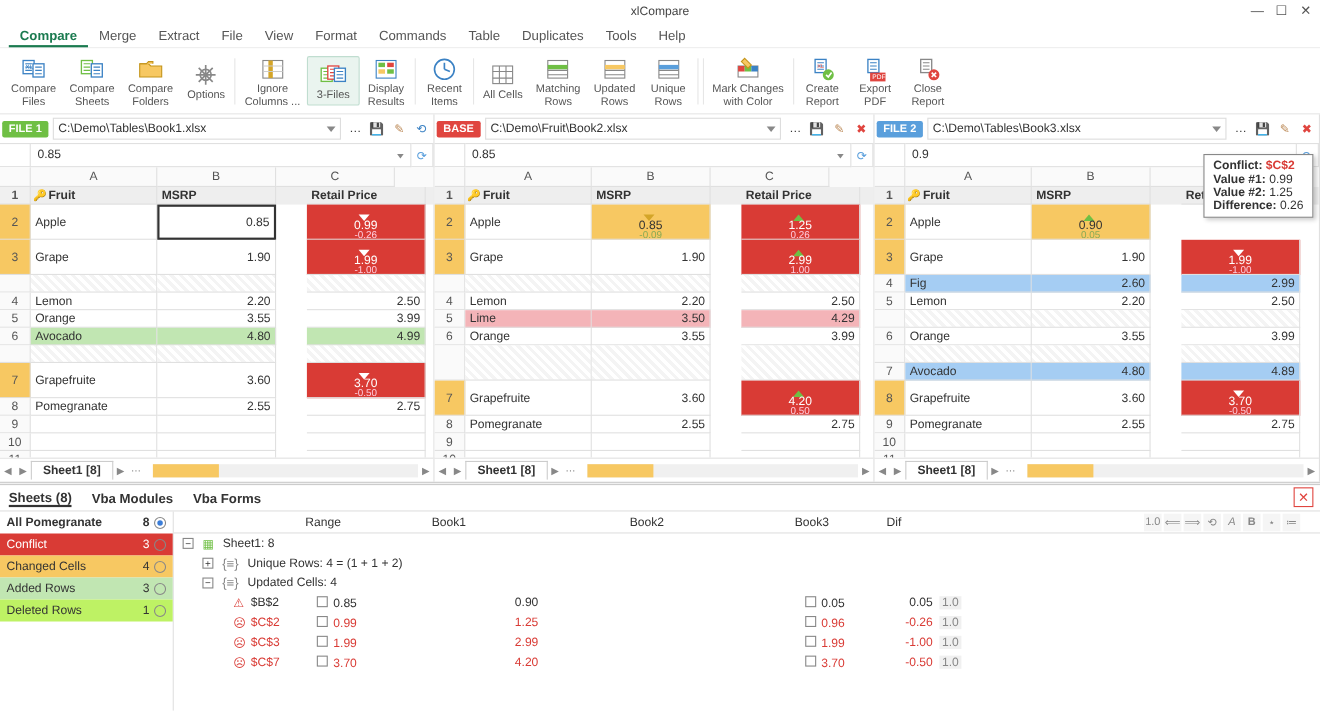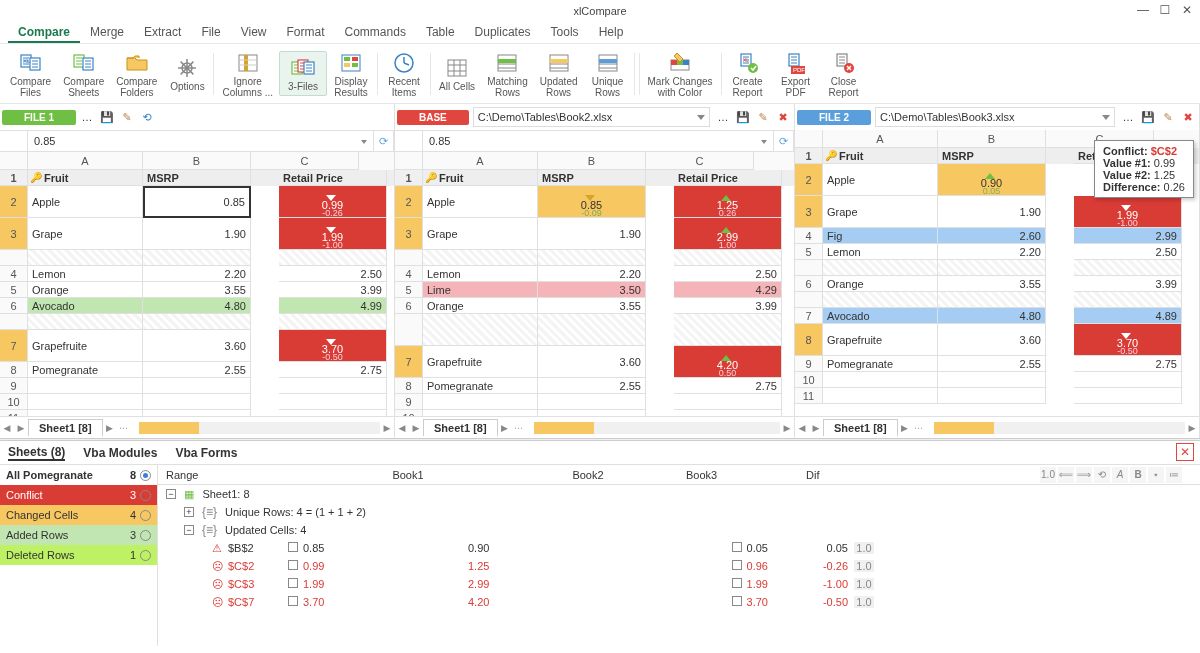--- a/index.html
+++ b/index.html
@@ -13,21 +13,21 @@
 .menu-item.active { color: #1a7a4f; border-bottom: 2px solid #1a7a4f; font-weight:600;}
 .ribbon { display:flex; height: 60px; background:#fff; border-bottom:1px solid #e6e6e6; align-items:center;padding-left:4px;gap:0;}
 .ribbon-group { display:flex; flex-direction:column; align-items:center; padding:3px 6px; cursor:pointer; min-width:48px;}
 .ribbon-group.sel { background:#eaf4ef; border:1px solid #c0ddd0; border-radius:2px;}
 .ribbon-icon { width:26px; height:26px; display:flex;align-items:center;justify-content:center;font-size:18px;}
 .ribbon-label { font-size:10px; color:#555; text-align:center; line-height:1.1; white-space:pre;}
 .ribbon-sep { width:1px; height:42px; background:#e6e6e6; margin:0 2px;}
 .panes { display:flex; height: 334px; }
 .pane { border-right:1px solid #e0e0e0; display:flex; flex-direction:column;}
 .pane-hdr { display:flex; align-items:center; height:26px; padding:0 2px; gap:2px;}
-.file-badge { padding:2px 22px; font-size:10px; color:#fff; font-weight:600; border-radius:2px;}
+.file-badge { padding:2px 6px; font-size:10px; color:#fff; font-weight:600; border-radius:2px;}
 .badge-green{background:#6fbf44;} .badge-red{background:#e0453f;} .badge-blue{background:#5a9fdc;}
 .path-input { flex:1; border:1px solid #ddd; height:20px; padding:0 4px; font-size:11px; display:flex; align-items:center; margin:0 2px;position:relative;}
 .path-input::after{content:'';position:absolute;right:4px;top:7px;border-left:4px solid transparent;border-right:4px solid transparent;border-top:5px solid #888;}
 .hdr-btns { display:flex; gap:2px; }
 .hdr-btn { width:18px; height:18px; display:flex;align-items:center;justify-content:center;font-size:11px;cursor:pointer;}
 .formula-row { display:flex; height:22px; align-items:center;}
 .formula-left { width:28px; border:1px solid #e0e0e0; border-left:none; height:100%;}
 .formula-box { flex:1; border:1px solid #e0e0e0; border-left:none; height:100%; padding:3px 6px; display:flex;align-items:center;position:relative;}
 .formula-box::after{content:'';position:absolute;right:6px;top:9px;border-left:3px solid transparent;border-right:3px solid transparent;border-top:4px solid #888;}
 .refresh-btn{width:20px;border:1px solid #e0e0e0;border-left:none;height:100%;display:flex;align-items:center;justify-content:center;color:#5a9fdc;font-size:11px;}
@@ -347,20 +347,21 @@
       </div>
       <div class="ribbon-label">Close
 Report</div>
     </div>
   </div>
 
 <div class="panes" id="panes">
     <div class="pane" style="width: 395px;">
       <div class="pane-hdr">
     <span class="file-badge badge-green">FILE 1</span>
+    <div class="path-input">C:\Demo\Tables\Book1.xlsx</div>
     <div class="hdr-btns">
           <span class="hdr-btn">…</span>
           <span class="hdr-btn" style="color:#b85;">💾</span>
           <span class="hdr-btn" style="color:#b85;">✎</span>
           <span class="hdr-btn" style="color:#3b82c4;">⟲</span>
         </div>
   </div>
       <div class="formula-row">
     <div class="formula-left"></div>
     <div class="formula-box">0.85</div>
@@ -476,21 +477,21 @@
     <div class="sheet-scrollbar">
           <div class="sb-track"></div>
           <div class="sb-thumb-y"></div>
         </div>
     <span class="tab-nav">▶</span>
   </div>
     </div>
     <div class="pane" style="width: 400px;">
       <div class="pane-hdr">
     <span class="file-badge badge-red">BASE</span>
-    <div class="path-input">C:\Demo\Tables\Book2.xlsx</div>
+    <div class="path-input">C:\Demo\Fruit\Book2.xlsx</div>
     <div class="hdr-btns">
           <span class="hdr-btn">…</span>
           <span class="hdr-btn" style="color:#b85;">💾</span>
           <span class="hdr-btn" style="color:#b85;">✎</span>
           <span class="hdr-btn" style="color:#e0453f;">✖</span>
         </div>
   </div>
       <div class="formula-row">
     <div class="formula-left"></div>
     <div class="formula-box">0.85</div>
@@ -612,20 +613,25 @@
       <div class="pane-hdr">
     <span class="file-badge badge-blue">FILE 2</span>
     <div class="path-input">C:\Demo\Tables\Book3.xlsx</div>
     <div class="hdr-btns">
           <span class="hdr-btn">…</span>
           <span class="hdr-btn" style="color:#b85;">💾</span>
           <span class="hdr-btn" style="color:#b85;">✎</span>
           <span class="hdr-btn" style="color:#e0453f;">✖</span>
         </div>
   </div>
+      <div class="formula-row">
+    <div class="formula-left"></div>
+    <div class="formula-box">0.9</div>
+    <div class="refresh-btn">⟳</div>
+  </div>
       <div class="grid">
         <div class="col-hdr">
           <div class="rn-col"></div>
           <div class="acol">A</div>
           <div class="bcol">B</div>
           <div class="ccol">C</div>
         </div>
         <div class="grid-row hdr-row">
           <div class="rn">1</div>
           <div class="a" style="position:relative">
@@ -776,24 +782,24 @@
         <div class="filter-row f-deleted">
           <span>Deleted Rows</span>
           <span style="display:flex;align-items:center;gap:4px">
             <span>1</span>
             <span class="radio "></span>
           </span>
         </div>
       </div>
     <div class="b-right">
       <div class="diff-hdr">
-        <div class="c-range" style="text-align:left">Range</div>
+        <div class="c-range" style="text-align:right">Range</div>
         <div class="c-b1" style="text-align:center">Book1</div>
         <div class="c-b2" style="text-align:center">Book2</div>
-        <div class="c-b3" style="">Book3</div>
+        <div class="c-b3" style="text-align:center">Book3</div>
         <div class="c-dif">Dif</div>
         <div class="diff-tools">
           <span>1.0</span>
           <span>⟸</span>
           <span>⟹</span>
           <span>⟲</span>
           <span>
               <i>A</i>
             </span>
           <span>

